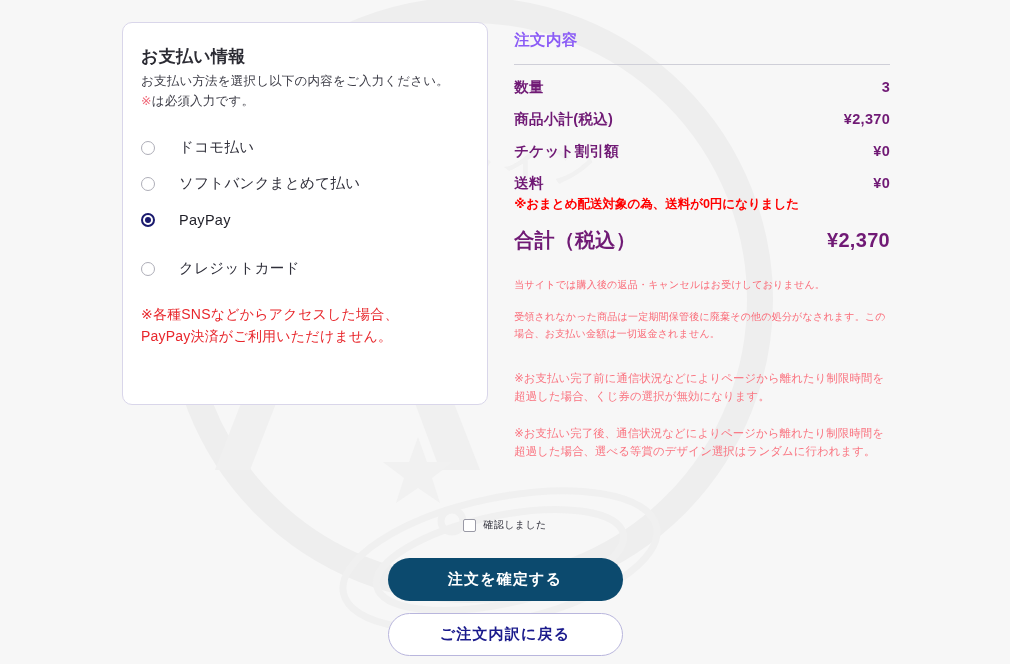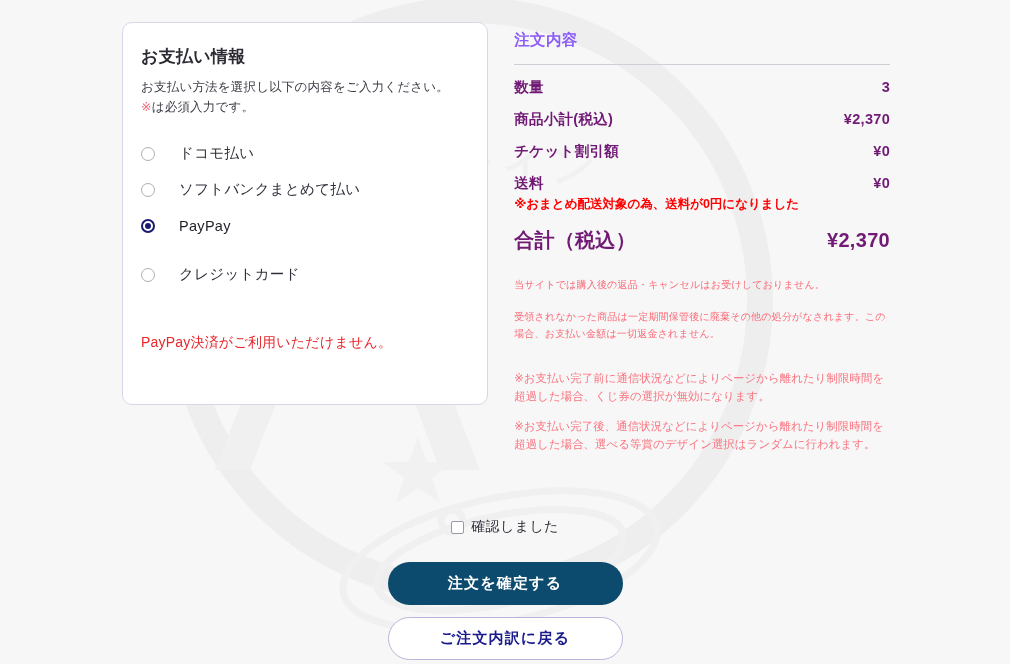--- a/index.html
+++ b/index.html
@@ -47,21 +47,21 @@
     border: 1px solid #d9d6ea;
     border-radius: 10px;
     padding: 22px 20px 26px 18px;
     min-height: 383px;
   }
   .card-title {
     font-size: 17px;
     font-weight: bold;
     color: #2b2b33;
     letter-spacing: .3px;
-    margin-bottom: 9px;
+    margin-bottom: 3px;
   }
   .card-desc {
     font-size: 12.5px;
     line-height: 1.62;
     color: #3b3b45;
     letter-spacing: .2px;
   }
   .req-mark { color: #f06a7a; }
 
   .methods { margin-top: 18px; }
@@ -150,37 +150,37 @@
   }
   .policy + .policy { margin-top: 15px; }
 
   .fineprint {
     margin-top: 26px;
     font-size: 11.4px;
     line-height: 1.6;
     color: #fa7480;
     letter-spacing: .1px;
   }
-  .fineprint + .fineprint { margin-top: 12px; }
+  .fineprint + .fineprint { margin-top: 19px; }
 
   
   .actions {
     position: absolute;
     left: 0;
     right: 0;
     top: 518px;
     display: flex;
     flex-direction: column;
     align-items: center;
   }
   .confirm-row {
     display: flex;
     align-items: center;
     gap: 7px;
-    font-size: 14px;
+    font-size: 10px;
     color: #2f2f3a;
     letter-spacing: .4px;
     cursor: pointer;
   }
   .checkbox {
     width: 13px;
     height: 13px;
     border: 1.6px solid #9a9aa6;
     border-radius: 2px;
     background: #fff;
@@ -262,21 +262,21 @@
           <span class="radio"></span>
           <span class="method-label">PayPay</span>
         </label>
         <label class="method">
           <span class="radio"></span>
           <span class="method-label">クレジットカード</span>
         </label>
       </div>
 
       <p class="card-note">
-        <br>
+        <span>※各種SNSなどからアクセスした場合、</span><br>
         <span>PayPay決済がご利用いただけません。</span>
       </p>
     </section>
 
     <section class="summary">
       <h2 class="summary-title">注文内容</h2>
 
       <div class="sum-row">
         <span>数量</span>
         <span>3</span>

